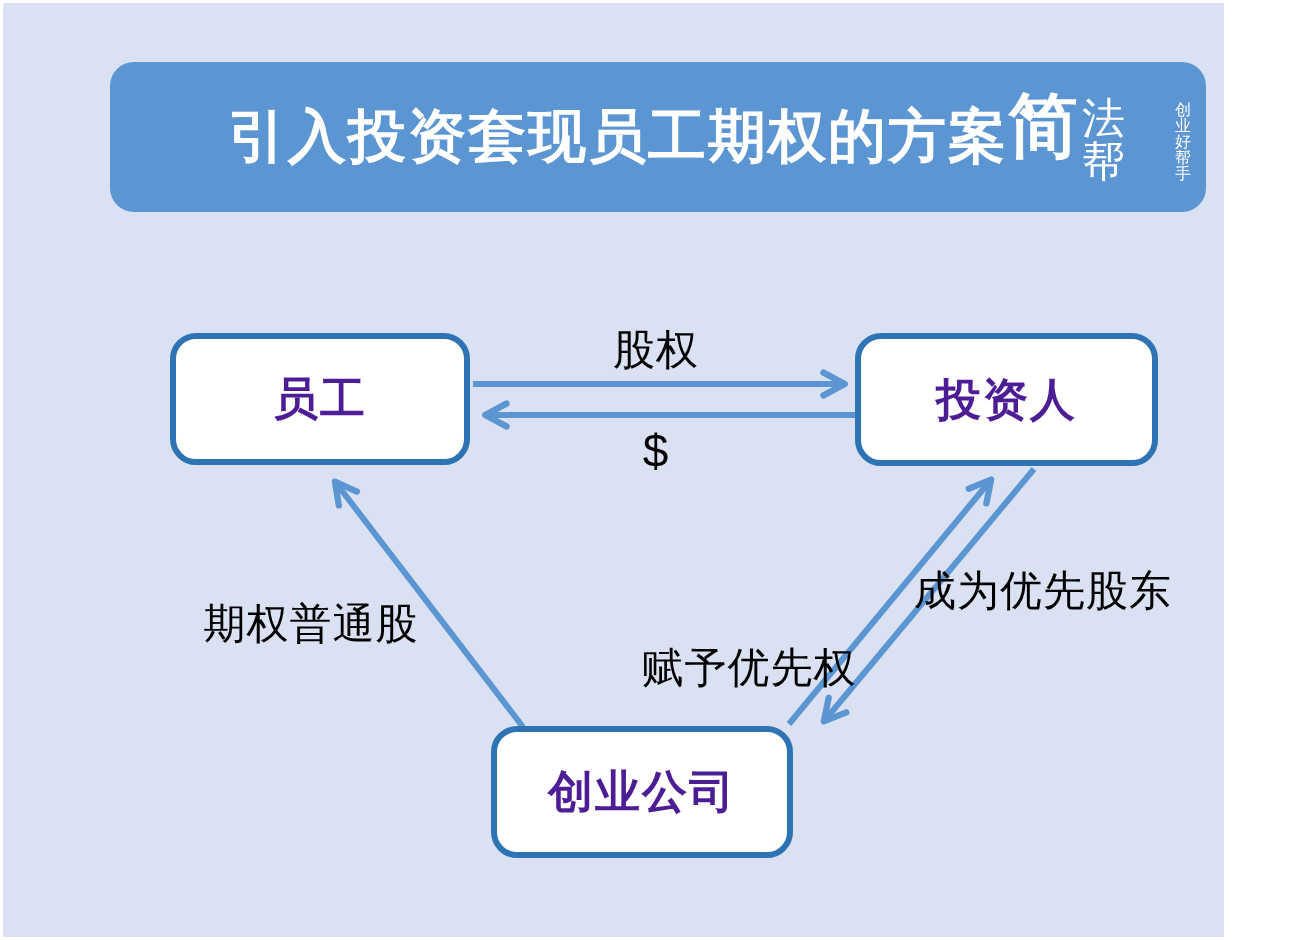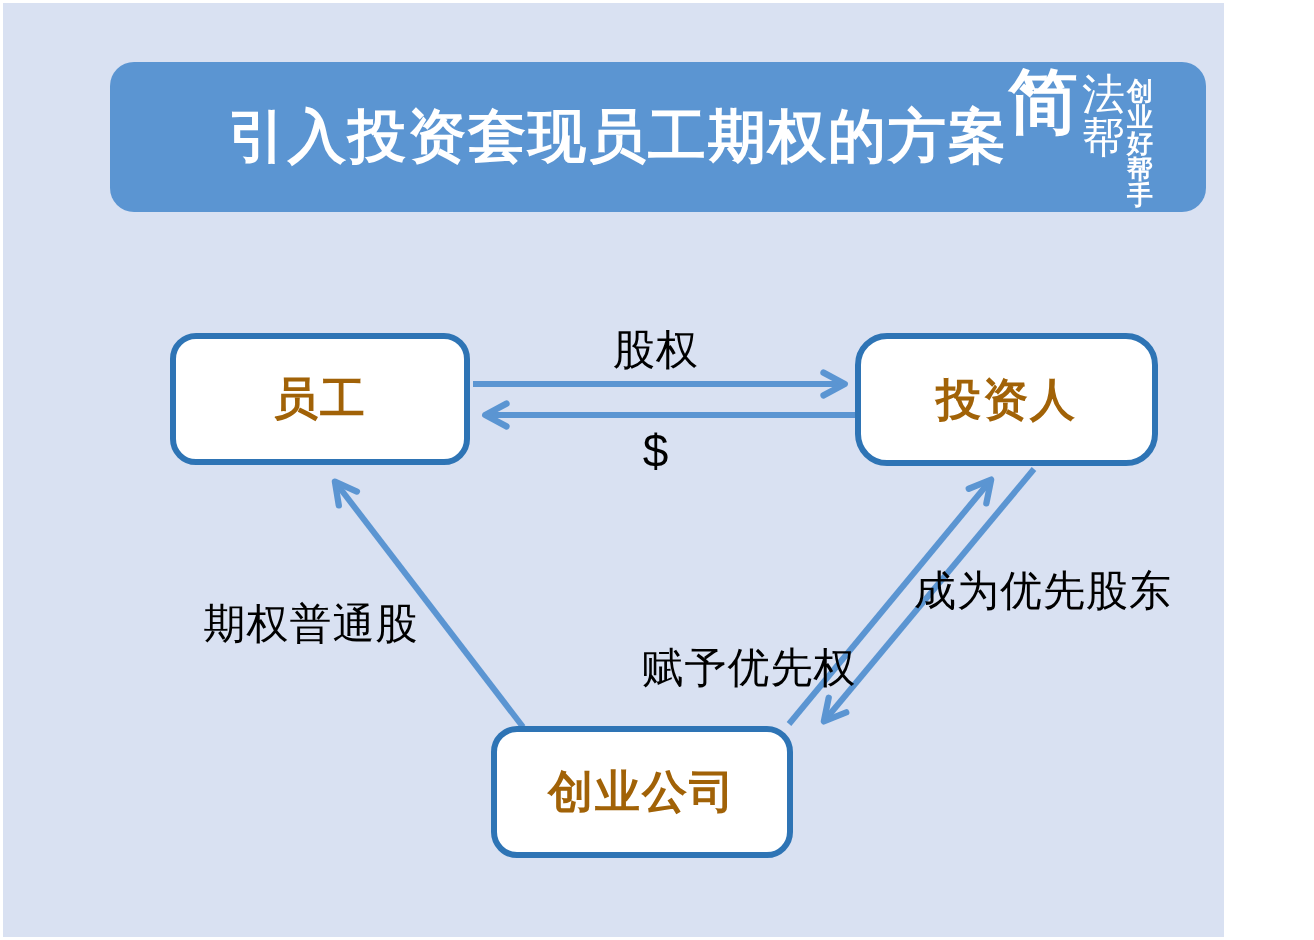--- a/index.html
+++ b/index.html
@@ -55,43 +55,44 @@
     display: flex;
     align-items: flex-start;
     padding-top: 6px;
   }
   .logo-name {
     font-size: 43px;
     font-weight: 500;
     letter-spacing: 2px;
   }
   .logo-tagline {
-    font-size: 26px;
-    font-weight: 700;
+    font-size: 16px;
+    font-weight: 400;
     margin-top: 5px;
     letter-spacing: 1px;
+    margin-left: 48px;
   }
 
   
   .node {
     position: absolute;
     background: #ffffff;
     border: 6px solid #2e74b5;
     border-radius: 26px;
     box-sizing: border-box;
     display: flex;
     align-items: center;
     justify-content: center;
     font-size: 45px;
     font-weight: bold;
-    color: #a16207;
+    color: #4c1d95;
     letter-spacing: 2px;
   }
   #node-employee { left: 167px; top: 330px; width: 300px; height: 132px; }
-  #node-investor { left: 852px; top: 330px; width: 303px; height: 133px; border-radius: 32px; }
+  #node-investor { left: 852px; top: 330px; width: 303px; height: 133px; }
   #node-startup  { left: 488px; top: 723px; width: 302px; height: 132px; }
 
   
   #arrows {
     position: absolute;
     left: 0; top: 0;
     width: 1314px;
     height: 940px;
     pointer-events: none;
   }

